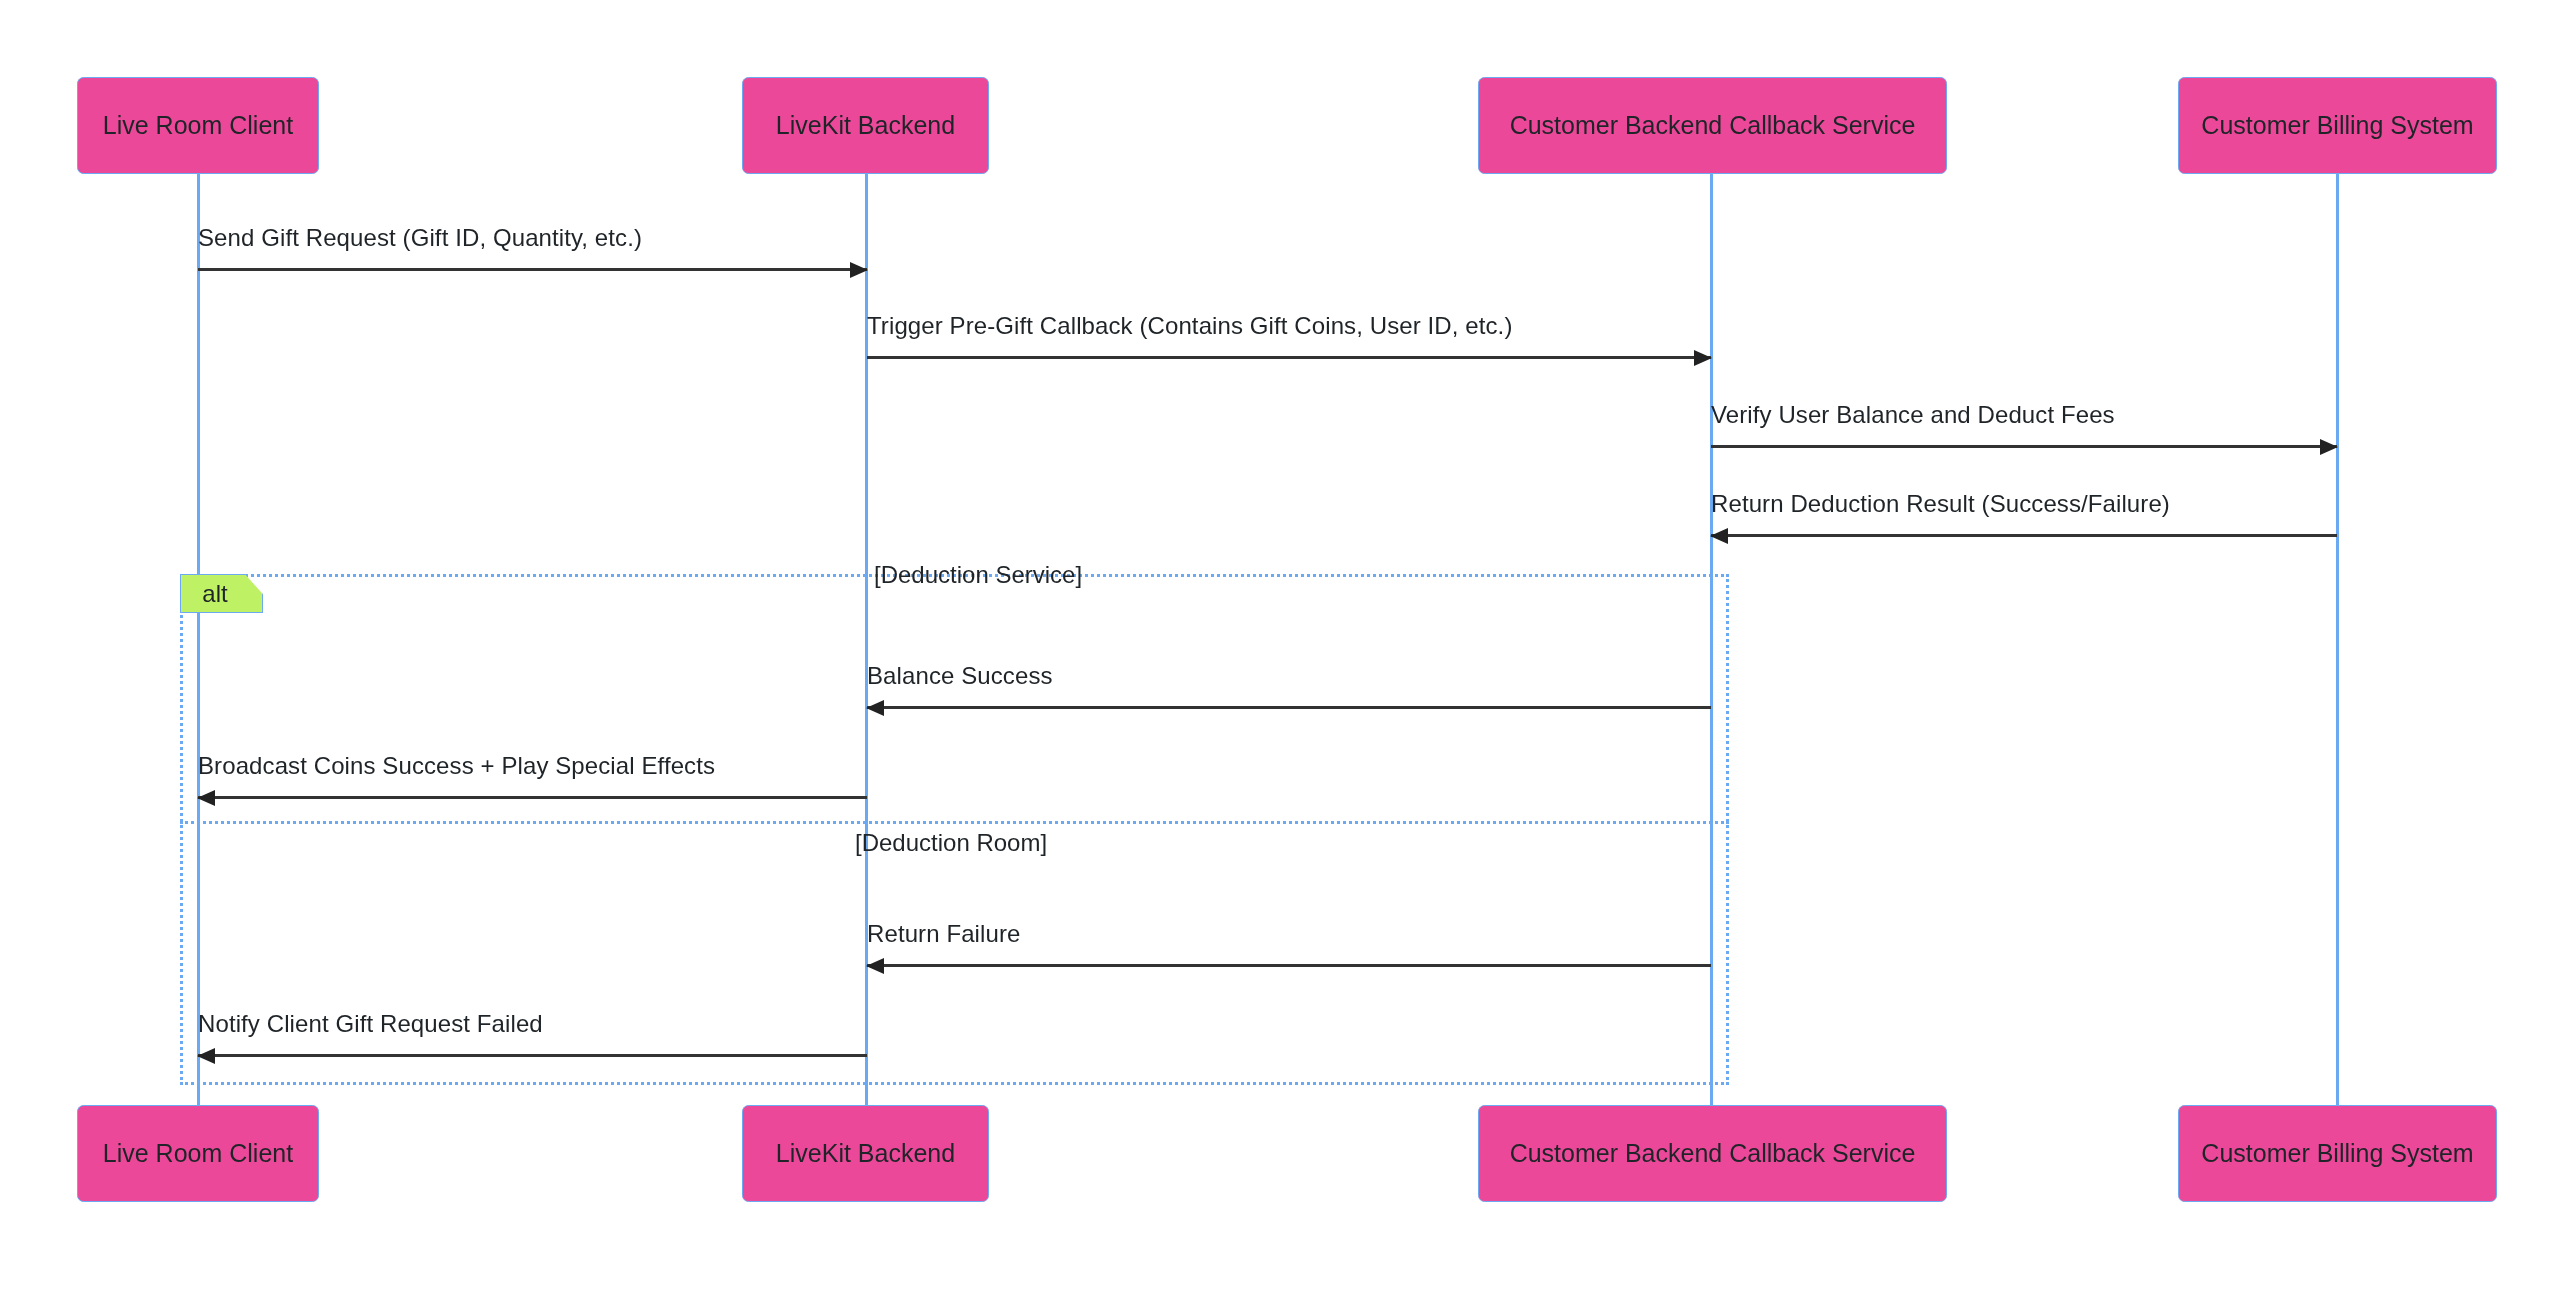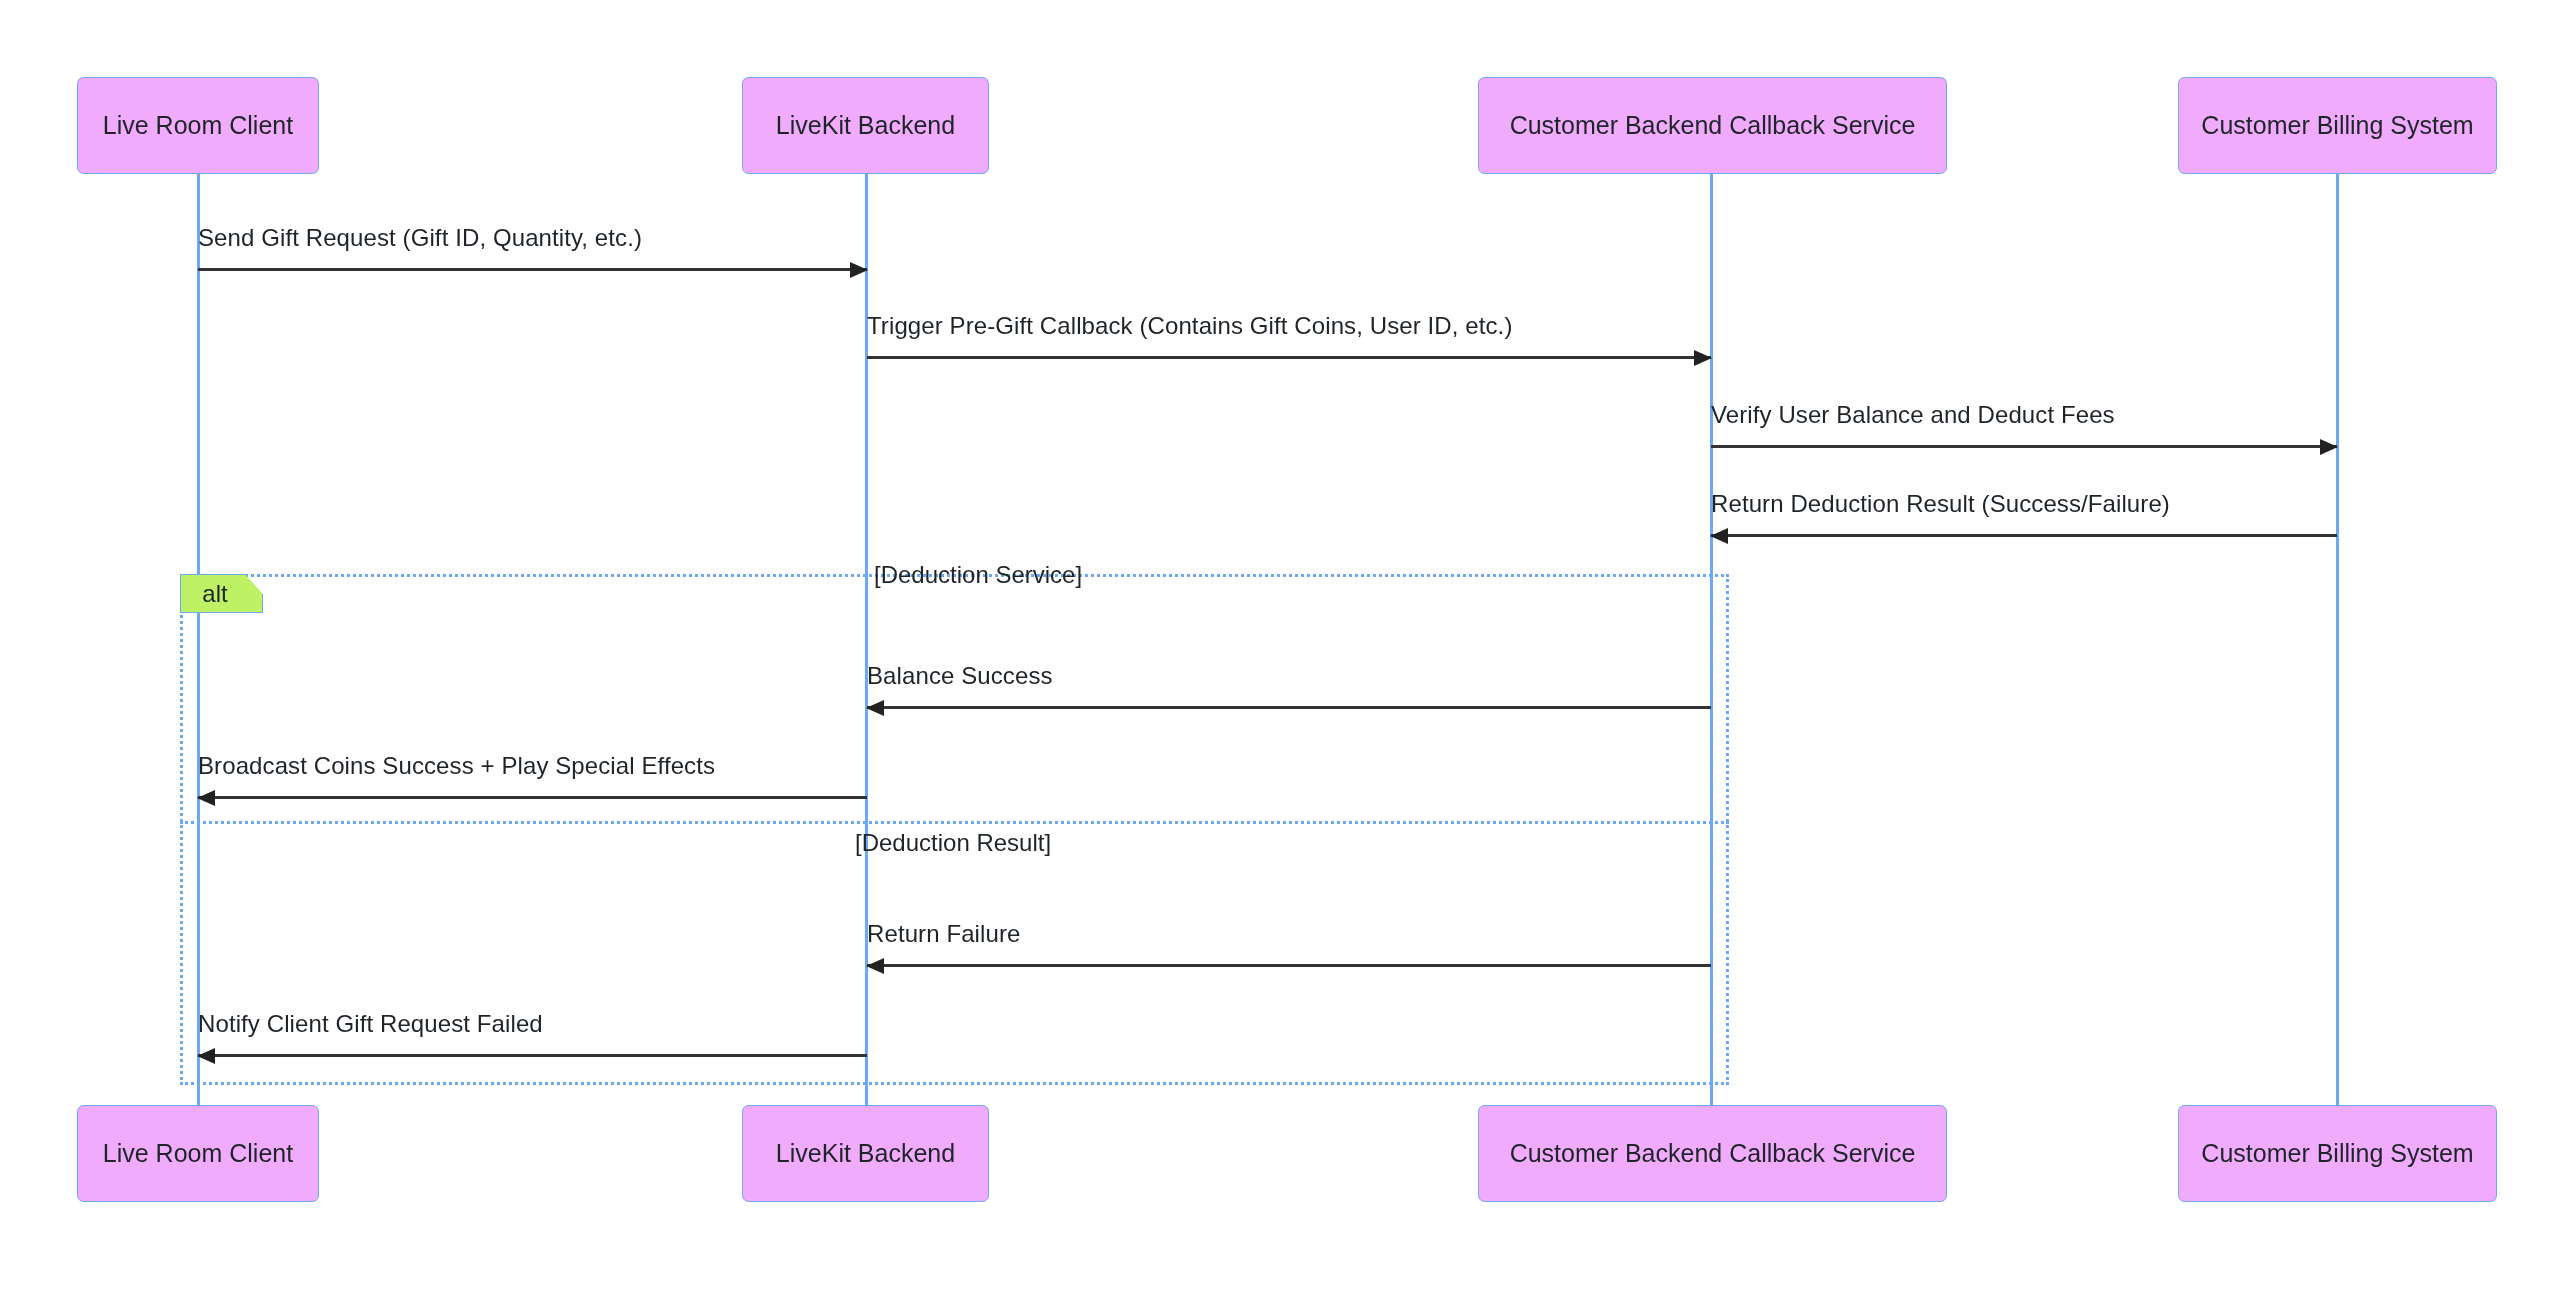--- a/index.html
+++ b/index.html
@@ -17,21 +17,21 @@
     width: 2576px;
     height: 1290px;
     background: #ffffff;
     overflow: hidden;
   }
 
   
   .participant-box {
     position: absolute;
     box-sizing: border-box;
-    background: #f0abfc;
+    background: #ec4899;
     border: 1.6px solid #6ba9f2;
     border-radius: 6.5px;
     display: flex;
     align-items: center;
     justify-content: center;
     color: #1f2428;
     font-size: 25px;
     line-height: 1.15;
     text-align: center;
     padding: 0 14.5px;
@@ -150,21 +150,21 @@
 
   <div class="alt-frame" style="left:180px; top:574px; width:1549px; height:511px;"></div>
   <div class="alt-divider" style="left:180px; top:821px; width:1549px;"></div>
   <div class="alt-tag" style="left:180px; top:574px; width:83px; height:39px;">
     <span>alt</span>
   </div>
   <div class="alt-cond" style="left:874px; top:561px;">
     <span>[Deduction Service]</span>
   </div>
   <div class="alt-cond" style="left:855px; top:829px;">
-    <span>[Deduction Result]</span>
+    <span>[Deduction Room]</span>
   </div>
 
   <div class="msg right" style="left:198px; top:268px; width:669px;">
     <div class="line" style="width:669px;"></div>
     <div class="head"></div>
     <div class="label">Send Gift Request (Gift ID, Quantity, etc.)</div>
   </div>
 
   <div class="msg right" style="left:867px; top:356px; width:844px;">
     <div class="line" style="width:844px;"></div>

